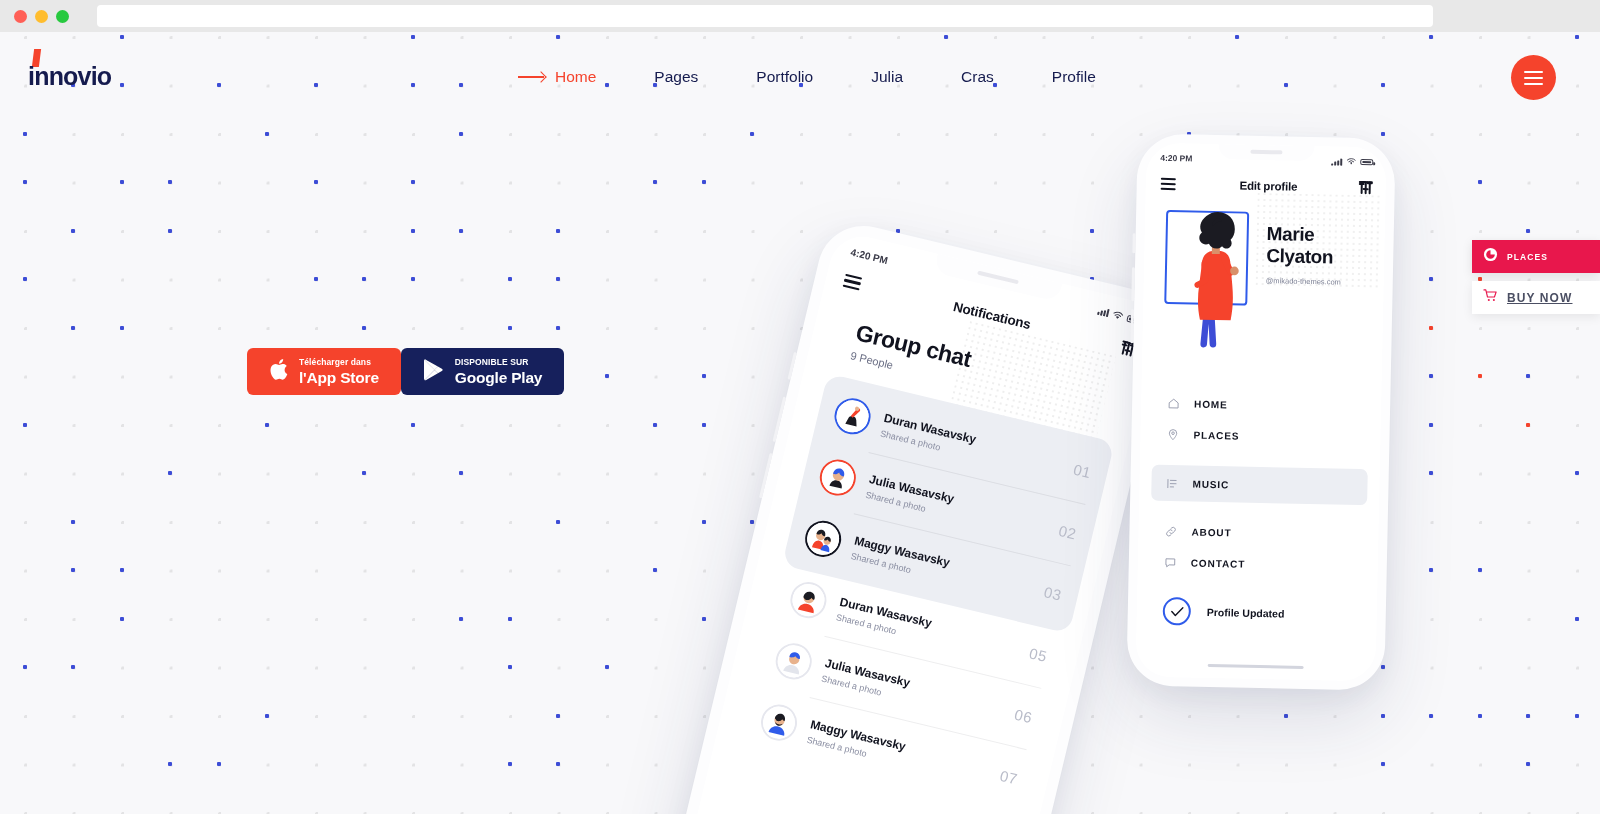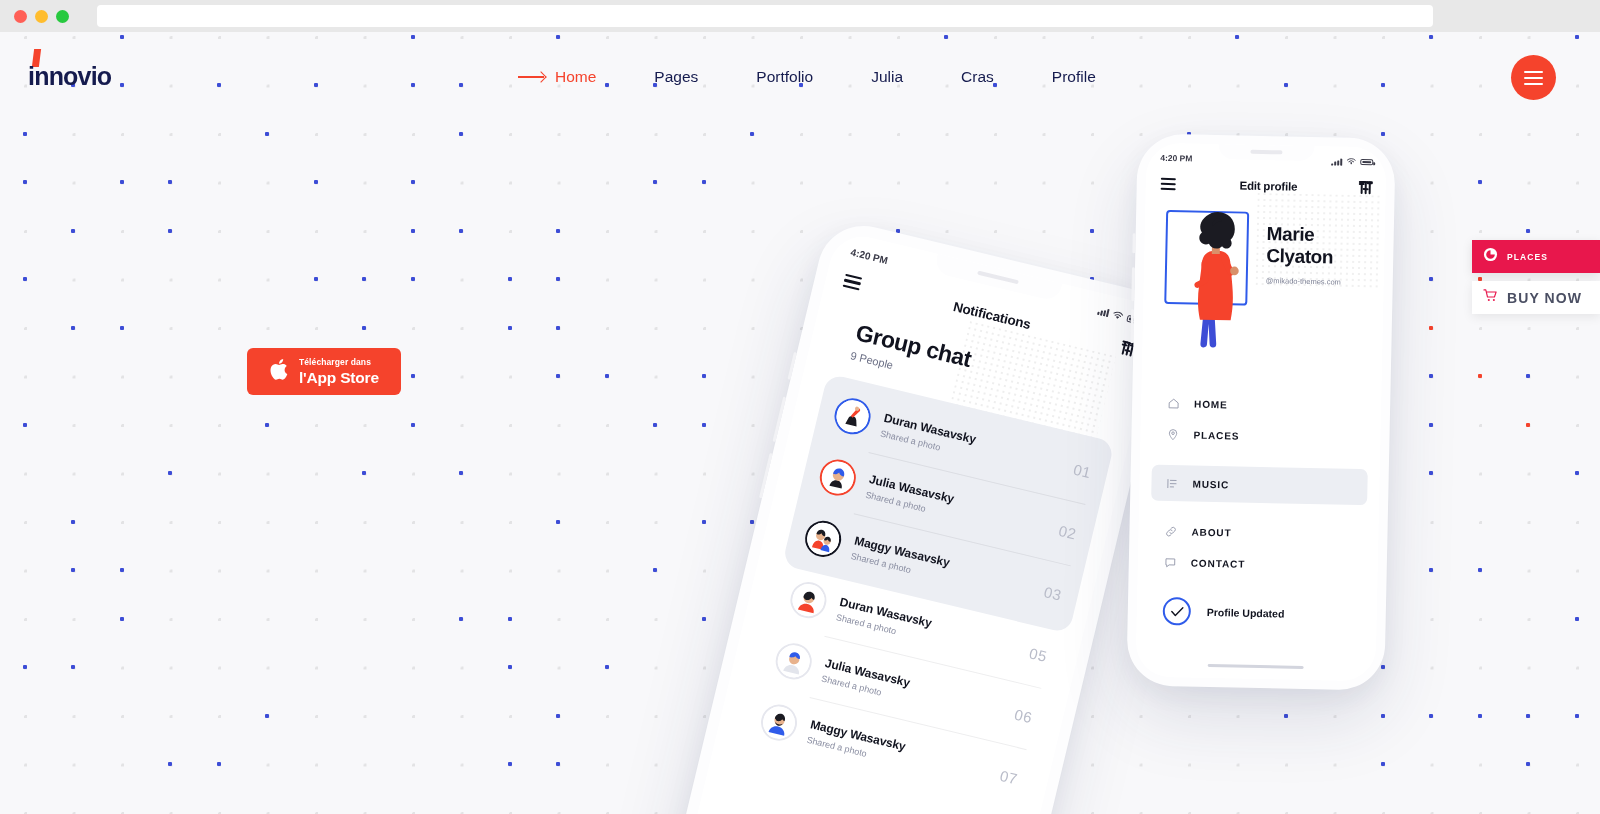--- a/index.html
+++ b/index.html
@@ -318,21 +318,21 @@
     cursor: pointer;
   }
   #widget-related .w-label { color: #fff; font-size: 8.5px; font-weight: 700; letter-spacing: 1.1px; }
   #widget-buy {
     display: flex; align-items: center; gap: 9px;
     background: #fff; height: 33px; padding: 0 11px;
     margin-top: 8px;
     box-shadow: 0 3px 10px rgba(0,0,0,0.08);
     cursor: pointer;
   }
-  #widget-buy .w-label { color: #4b4f63; font-size: 14px; font-weight: 700; letter-spacing: 1.1px; }
+  #widget-buy .w-label { color: #4b4f63; font-size: 12px; font-weight: 700; letter-spacing: 1.1px; text-decoration: underline; }
 </style>
 </head>
 <body>
 
 <div id="browser-chrome">
   <div id="traffic-lights">
     <span class="traffic-dot" style="background:#ff5f56"></span>
     <span class="traffic-dot" style="background:#ffbd2e"></span>
     <span class="traffic-dot" style="background:#27c93f"></span>
   </div>
@@ -503,20 +503,34 @@
           <svg width="19" height="23" viewBox="0 0 19 23" fill="#fff" xmlns="http://www.w3.org/2000/svg">
             <path d="M15.6 12.1c0-2.6 2.1-3.9 2.2-4-1.2-1.8-3.1-2-3.8-2-1.6-.2-3.1.9-3.9.9-.8 0-2.1-.9-3.4-.9C4.9 6.1 3.3 7 2.4 8.6c-1.8 3.2-.5 7.9 1.3 10.5.9 1.3 1.9 2.7 3.3 2.6 1.3-.05 1.8-.85 3.4-.85s2 .85 3.4.82c1.4-.03 2.3-1.3 3.1-2.6.98-1.5 1.4-2.95 1.4-3.02-.03-.02-2.7-1.04-2.7-4.05zM13.1 4.3c.7-.85 1.17-2.03 1.04-3.2-1 .04-2.22.67-2.95 1.5-.65.74-1.22 1.94-1.07 3.08 1.12.09 2.27-.57 2.98-1.38z"></path>
           </svg>
         </span>
         <span class="store-txt">
           <span class="store-small">Télécharger dans</span>
           <span class="store-big">l'App Store</span>
         </span>
       </a>
 
+      <a class="store-btn" id="btn-googleplay" href="#">
+        <span class="store-icon">
+          <svg width="21" height="23" viewBox="0 0 21 23" xmlns="http://www.w3.org/2000/svg">
+            <path d="M1.5 1.2C1.2 1.5 1 2 1 2.7v17.6c0 .7.2 1.2.5 1.5l.1.1 9.9-9.9v-.2L1.6 1.9l-.1-.7z" fill="#fff"></path>
+            <path d="M14.8 15.3l-3.3-3.3v-.2l3.3-3.3.1.05 3.9 2.22c1.1.63 1.1 1.66 0 2.3l-3.9 2.2-.1.03z" fill="#fff"></path>
+            <path d="M14.9 15.25L11.5 11.9 1.5 21.9c.4.4 1 .43 1.7.05l11.7-6.7" fill="#fff"></path>
+            <path d="M14.9 8.55L3.2 1.9C2.5 1.5 1.9 1.55 1.5 1.95l10 10 3.4-3.4z" fill="#fff"></path>
+          </svg>
+        </span>
+        <span class="store-txt">
+          <span class="store-small">DISPONIBLE SUR</span>
+          <span class="store-big">Google Play</span>
+        </span>
+      </a>
     </div>
   </section>
 
   <div id="phones">
 
     <div class="phone" id="phone-notifications">
       <div class="side-btn" style="left:-3px; top:140px; width:3px; height:28px;"></div>
       <div class="side-btn" style="left:-3px; top:186px; width:3px; height:46px;"></div>
       <div class="side-btn" style="left:-3px; top:244px; width:3px; height:46px;"></div>
 

